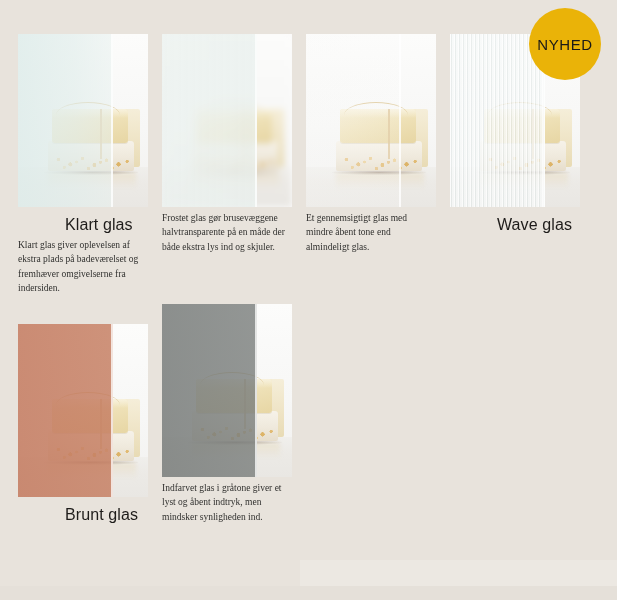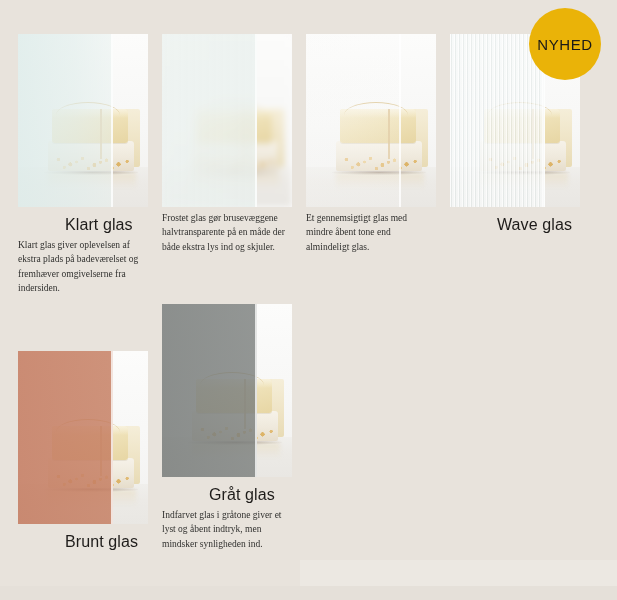--- a/index.html
+++ b/index.html
@@ -390,21 +390,20 @@
               <div class="soap-bottom"></div>
               <div class="soap-top"></div>
               <div class="twine"></div>
               <div class="twine2"></div>
             </div>
           </div>
           <div class="glass glass--grey">
             <div class="glass-edge"></div>
           </div>
         </div>
-        <h3 class="card-title">Gråt glas</h3>
         <p class="card-body">Indfarvet glas i gråtone giver et lyst og åbent indtryk, men mindsker synligheden ind.</p>
       </div>
 
     </div>
 
   </div>
 
   <div class="badge">
     <span>NYHED</span>
   </div>

